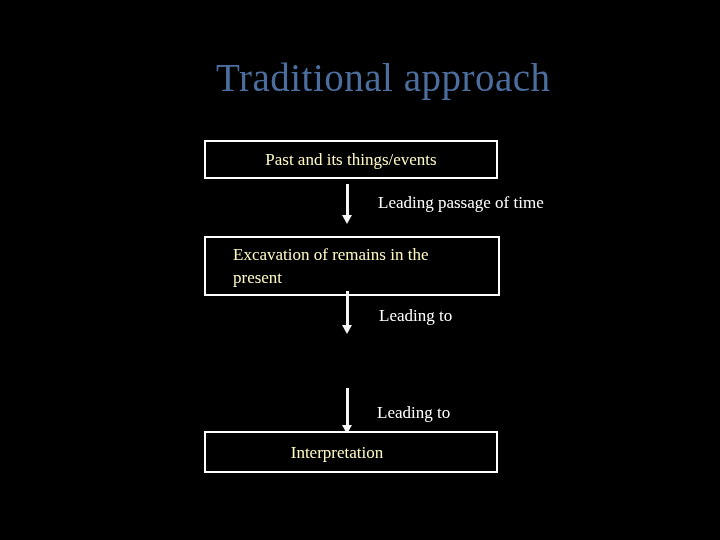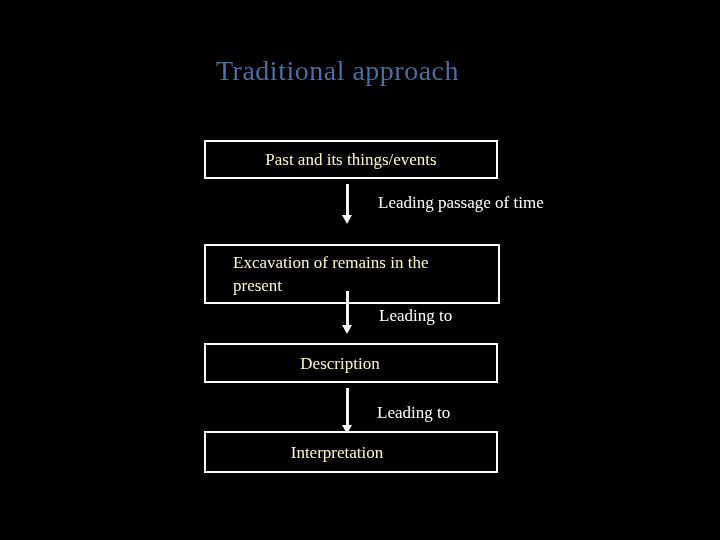--- a/index.html
+++ b/index.html
@@ -13,21 +13,21 @@
     height: 540px;
     background: #000000;
     overflow: hidden;
     font-family: "Liberation Serif", "DejaVu Serif", serif;
   }
   .slide-title {
     position: absolute;
     left: 216px;
     top: 55px;
     margin: 0;
-    font-size: 28px;
+    font-size: 39px;
     font-weight: 400;
     letter-spacing: 0.5px;
     color: #4c6e9e;
     white-space: nowrap;
   }
   .flow-box {
     position: absolute;
     left: 204px;
     width: 294px;
     box-sizing: border-box;
@@ -42,21 +42,21 @@
     display: block;
     width: 100%;
     line-height: 23px;
   }
   .box-past {
     top: 140px;
     height: 39px;
     text-align: center;
   }
   .box-excavation {
-    top: 244px;
+    top: 236px;
     height: 60px;
     width: 296px;
     padding-left: 27px;
   }
   .box-excavation .box-text {
     width: 240px;
     text-align: left;
   }
   .box-description {
     top: 343px;
@@ -129,23 +129,20 @@
     <span class="box-text">Excavation of remains in the present</span>
   </div>
 
   <div class="down-arrow arrow-2">
     <span class="arrow-shaft"></span>
     <span class="arrow-head"></span>
   </div>
 
   <div class="connector-label label-lead1">Leading to</div>
 
-  <div class="flow-box box-description">
-    <span class="box-text">Description</span>
-  </div>
 
   <div class="down-arrow arrow-3">
     <span class="arrow-shaft"></span>
     <span class="arrow-head"></span>
   </div>
 
   <div class="connector-label label-lead2">Leading to</div>
 
   <div class="flow-box box-interpretation">
     <span class="box-text">Interpretation</span>

